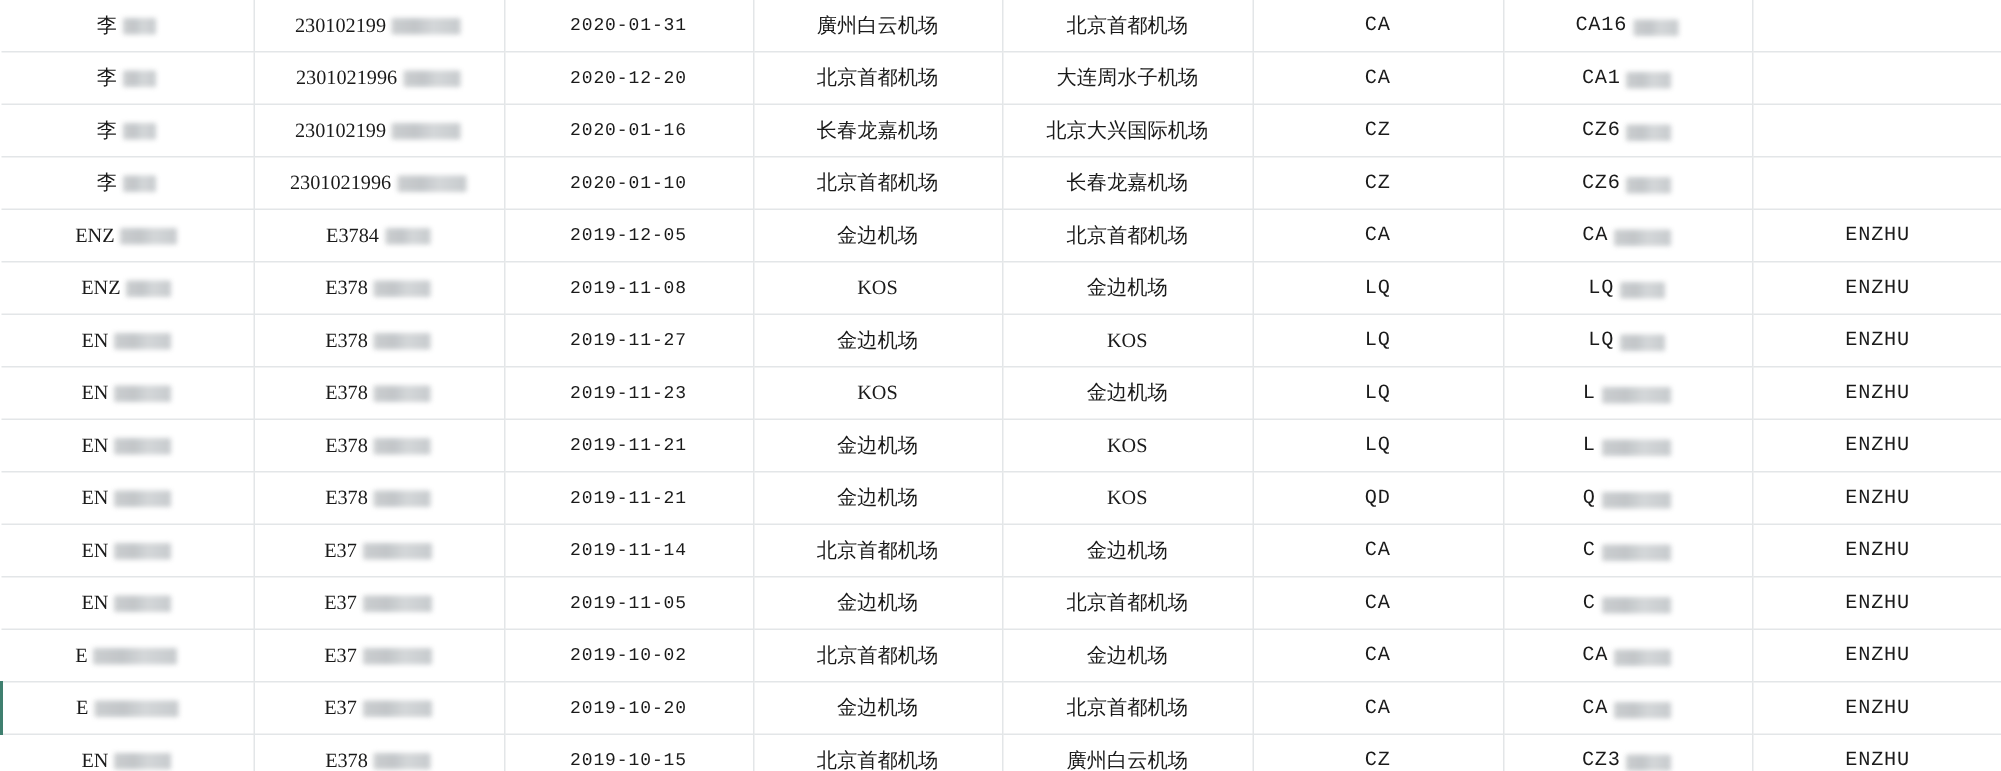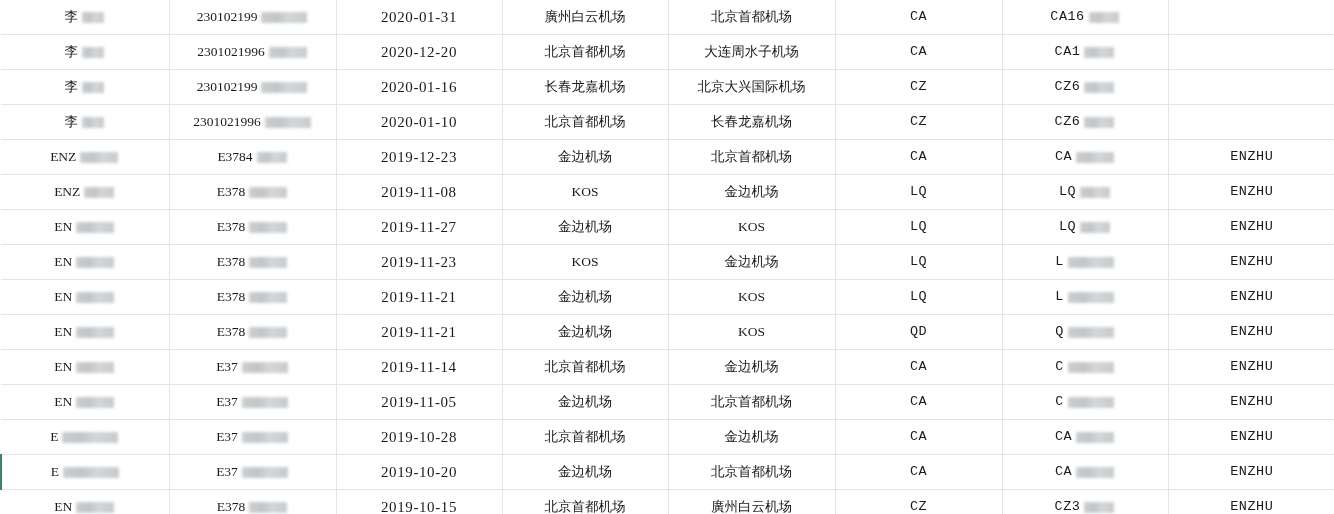--- a/index.html
+++ b/index.html
@@ -55,21 +55,21 @@
   }
 
   .cell-inner {
     display: inline-flex;
     align-items: center;
     justify-content: center;
     gap: 2px;
     max-width: 100%;
   }
   .txt { display: inline-block; }
-  .date-txt { letter-spacing: 0.6px; font-size: 15px; }
+  .date-txt { letter-spacing: 0.6px; font-size: 12px; font-family: Liberation Mono, monospace; }
   .code-txt { letter-spacing: 0.5px; font-family: Liberation Mono, monospace; }
 
   
   .redact {
     display: inline-block;
     height: 11px;
     border-radius: 1px;
     background: linear-gradient(90deg, #c9ccce 0%, #bfc3c6 35%, #d2d5d7 60%, #c4c8cb 100%);
     filter: blur(1.6px);
     opacity: 0.95;
@@ -210,21 +210,21 @@
         <tr>
           <td><span class="cell-inner">
               <span class="txt ">ENZ</span>
               <span class="redact r4"></span>
             </span></td>
           <td><span class="cell-inner">
               <span class="txt ">E3784</span>
               <span class="redact r3"></span>
             </span></td>
           <td><span class="cell-inner">
-              <span class="txt date-txt">2019-12-23</span>
+              <span class="txt date-txt">2019-12-05</span>
             </span></td>
           <td><span class="cell-inner">
               <span class="txt ">金边机场</span>
             </span></td>
           <td><span class="cell-inner">
               <span class="txt ">北京首都机场</span>
             </span></td>
           <td><span class="cell-inner">
               <span class="txt code-txt">CA</span>
             </span></td>
@@ -442,21 +442,21 @@
         <tr>
           <td><span class="cell-inner">
               <span class="txt ">E</span>
               <span class="redact r6"></span>
             </span></td>
           <td><span class="cell-inner">
               <span class="txt ">E37</span>
               <span class="redact r5"></span>
             </span></td>
           <td><span class="cell-inner">
-              <span class="txt date-txt">2019-10-28</span>
+              <span class="txt date-txt">2019-10-02</span>
             </span></td>
           <td><span class="cell-inner">
               <span class="txt ">北京首都机场</span>
             </span></td>
           <td><span class="cell-inner">
               <span class="txt ">金边机场</span>
             </span></td>
           <td><span class="cell-inner">
               <span class="txt code-txt">CA</span>
             </span></td>

